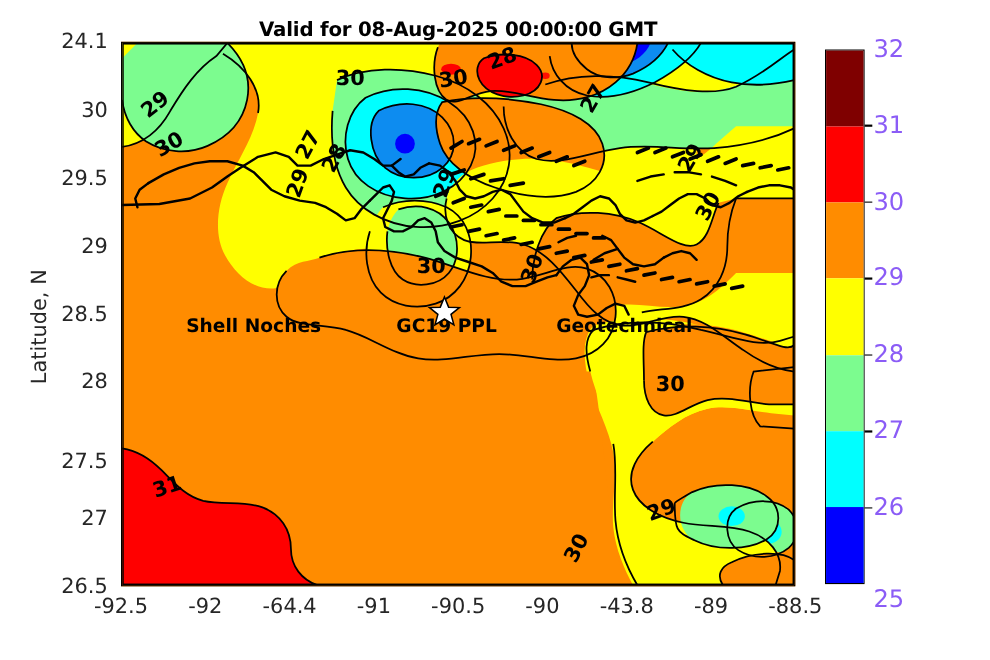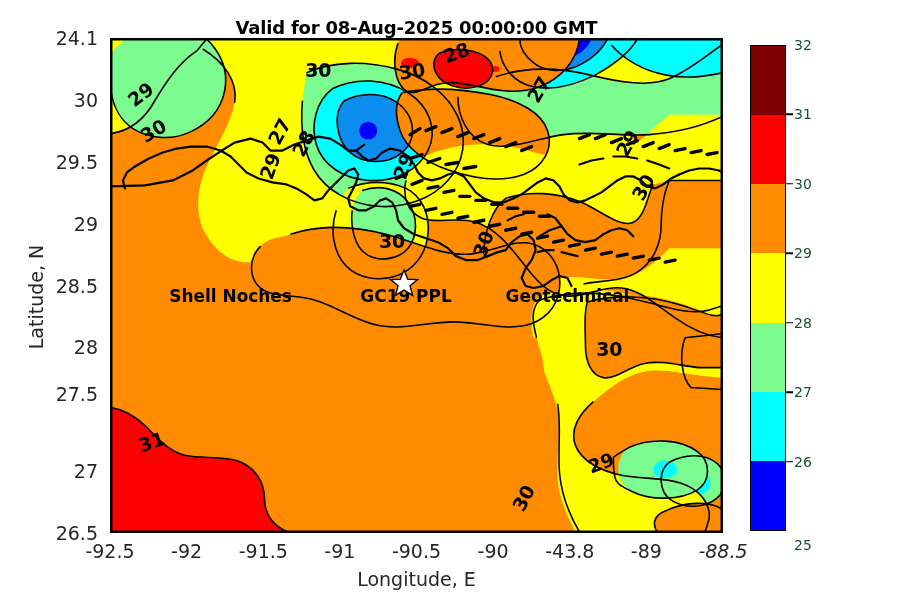--- a/index.html
+++ b/index.html
@@ -41,21 +41,21 @@
     left:110px;top:568px;width:613px;text-align:center;
   }
 
   
   .cbar{
     position:absolute;left:750px;top:45px;width:36px;height:486px;
     border:1.2px solid #000;box-sizing:border-box;
   }
   .cbar-band{width:100%;}
   .cbar-tick-label{
-    position:absolute;left:794px;font-size:14px;color:#14532d;
+    position:absolute;left:794px;font-size:22px;color:#8b5cf6;
     transform:translateY(-50%);white-space:nowrap;
   }
   .cbar-tick{
     position:absolute;left:786px;width:7px;height:1.5px;background:#000;
     transform:translateY(-50%);
   }
   
 </style>
 </head>
 <body>
@@ -414,36 +414,35 @@
       <rect x="0.75" y="0.75" width="611.5" height="493.5" fill="none" stroke="#000" stroke-width="1.5"></rect>
     </svg>
   </div>
 
   <div class="tick ytick" style="left:38px;top:38px;width:60px;">24.1</div>
   <div class="tick ytick" style="left:38px;top:99.9px;width:60px;">30</div>
   <div class="tick ytick" style="left:38px;top:161.8px;width:60px;">29.5</div>
   <div class="tick ytick" style="left:38px;top:223.6px;width:60px;">29</div>
   <div class="tick ytick" style="left:38px;top:285.5px;width:60px;">28.5</div>
   <div class="tick ytick" style="left:38px;top:347.4px;width:60px;">28</div>
-  <div class="tick ytick" style="left:38px;top:394px;width:60px;">27.5</div>
+  <div class="tick ytick" style="left:38px;top:419px;width:60px;">27.5</div>
   <div class="tick ytick" style="left:38px;top:471.1px;width:60px;">27</div>
   <div class="tick ytick" style="left:38px;top:533px;width:60px;">26.5</div>
 
   <div class="tick xtick" style="left:110px;top:540px;">-92.5</div>
   <div class="tick xtick" style="left:186.6px;top:540px;">-92</div>
-  <div class="tick xtick" style="left:263.3px;top:540px;">-91.5</div>
+  <div class="tick xtick" style="left:263.3px;top:540px;">-64.4</div>
   <div class="tick xtick" style="left:339.9px;top:540px;">-91</div>
   <div class="tick xtick" style="left:416.5px;top:540px;">-90.5</div>
   <div class="tick xtick" style="left:493.1px;top:540px;">-90</div>
   <div class="tick xtick" style="left:569.8px;top:540px;">-43.8</div>
   <div class="tick xtick" style="left:646.4px;top:540px;">-89</div>
-  <div class="tick xtick" style="left:723px;top:540px;font-style:italic;">-88.5</div>
+  <div class="tick xtick" style="left:723px;top:540px;">-88.5</div>
 
   <div class="axis-label ylabel">Latitude, N</div>
-  <div class="axis-label xlabel">Longitude, E</div>
 
   <div class="cbar">
     <div class="cbar-band" style="height:14.285%;background:#7f0000;"></div>
     <div class="cbar-band" style="height:14.285%;background:#ff0000;"></div>
     <div class="cbar-band" style="height:14.285%;background:#ff8c00;"></div>
     <div class="cbar-band" style="height:14.285%;background:#ffff00;"></div>
     <div class="cbar-band" style="height:14.285%;background:#7cfc8f;"></div>
     <div class="cbar-band" style="height:14.285%;background:#00ffff;"></div>
     <div class="cbar-band" style="height:14.29%;background:#0d8cf0;"></div>
   </div>

